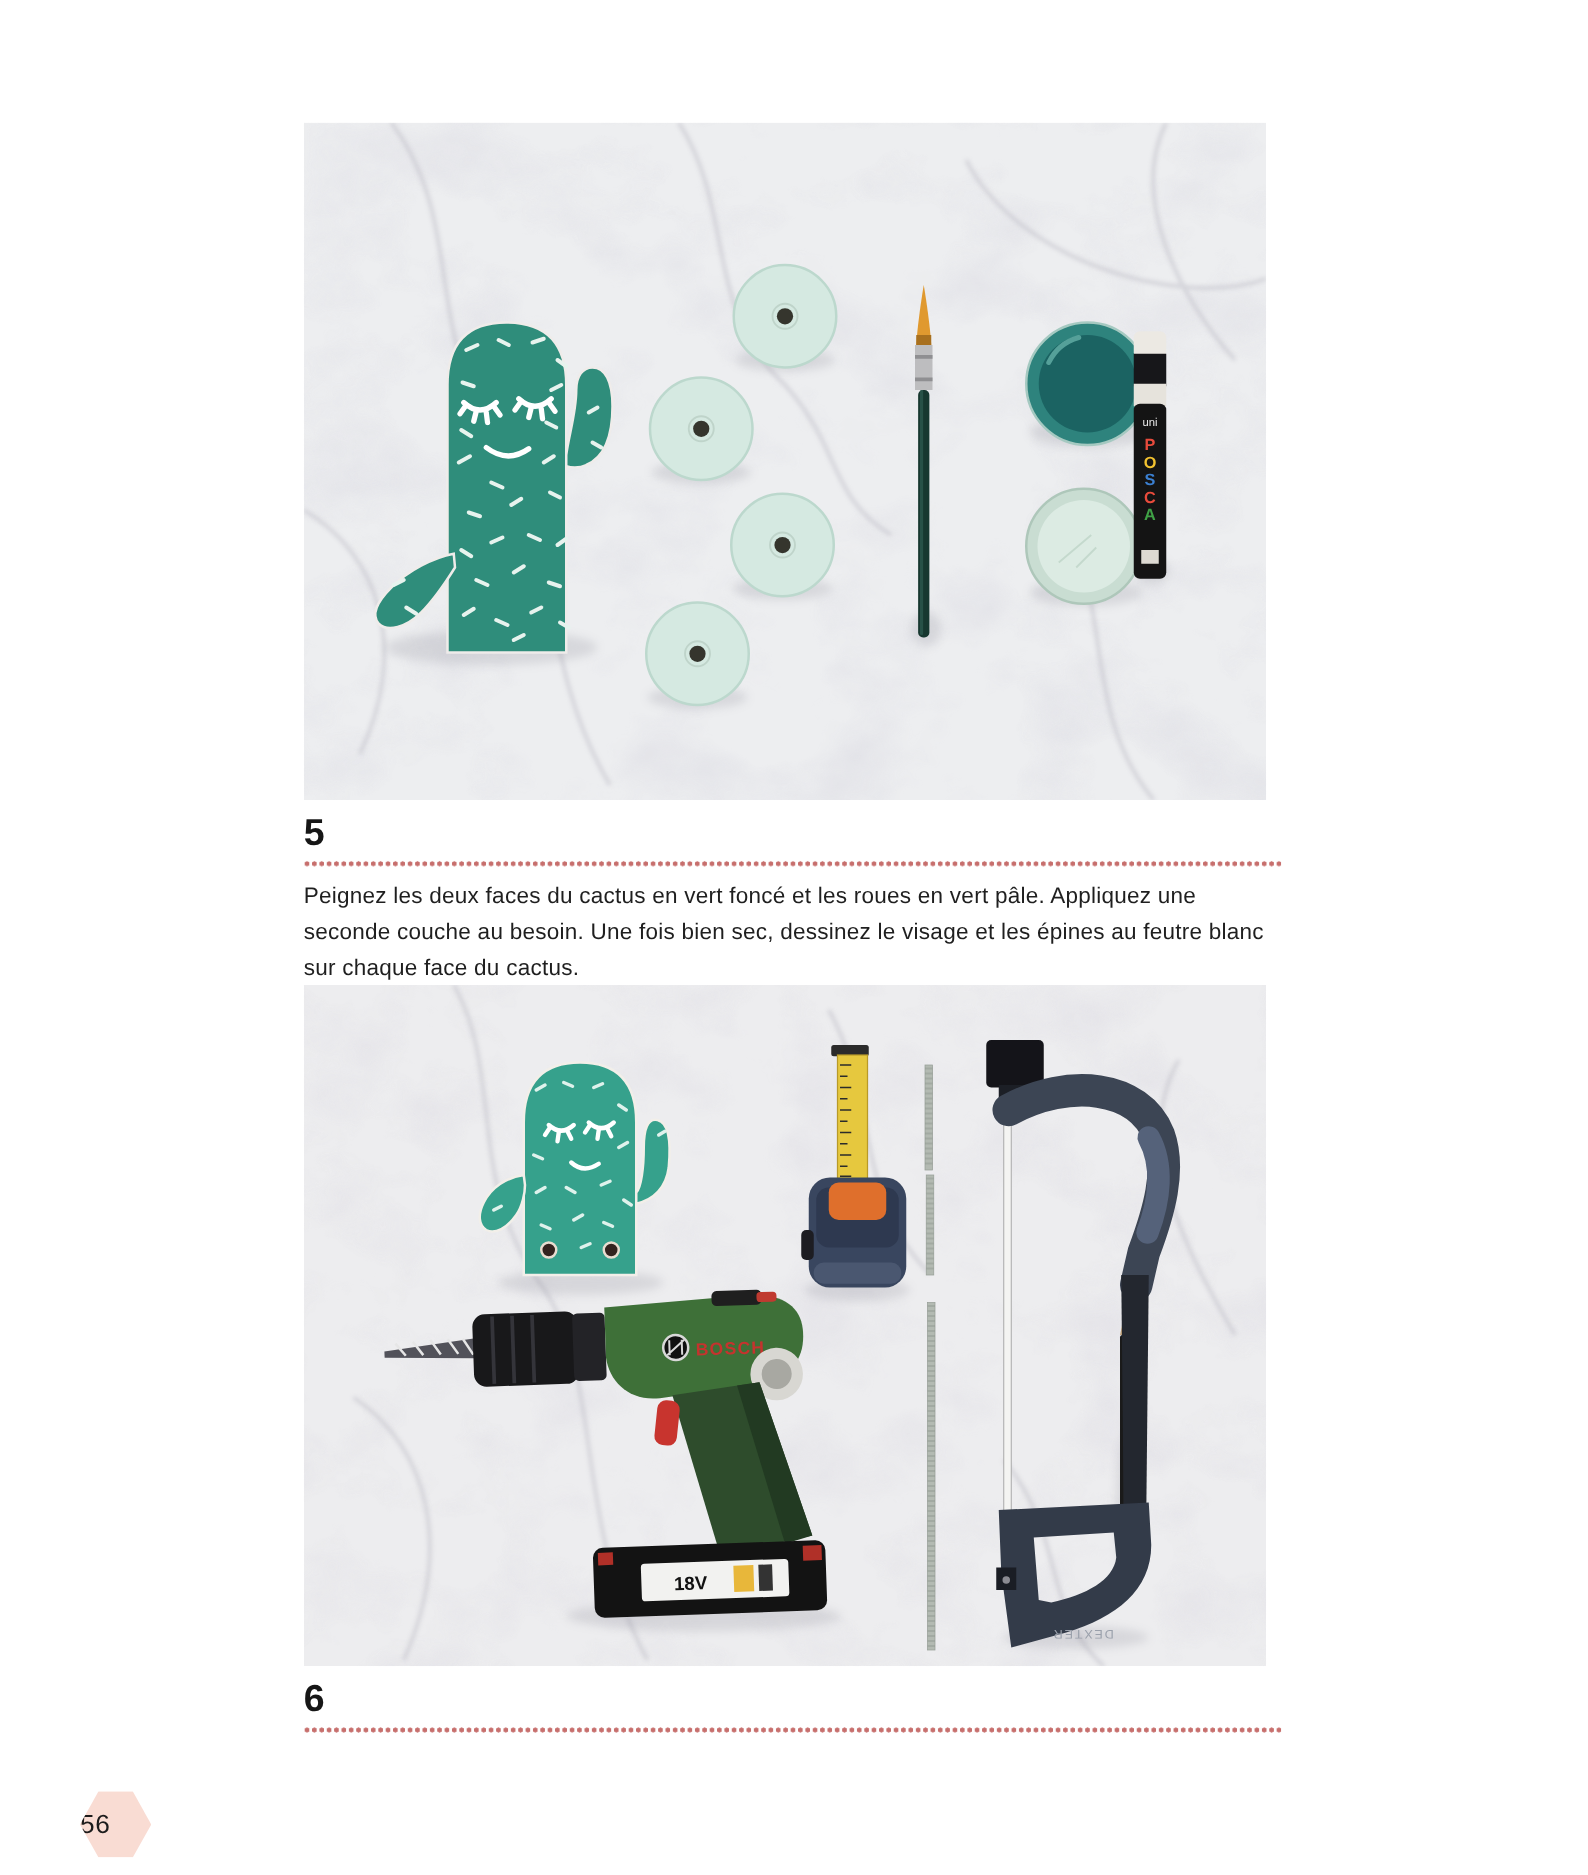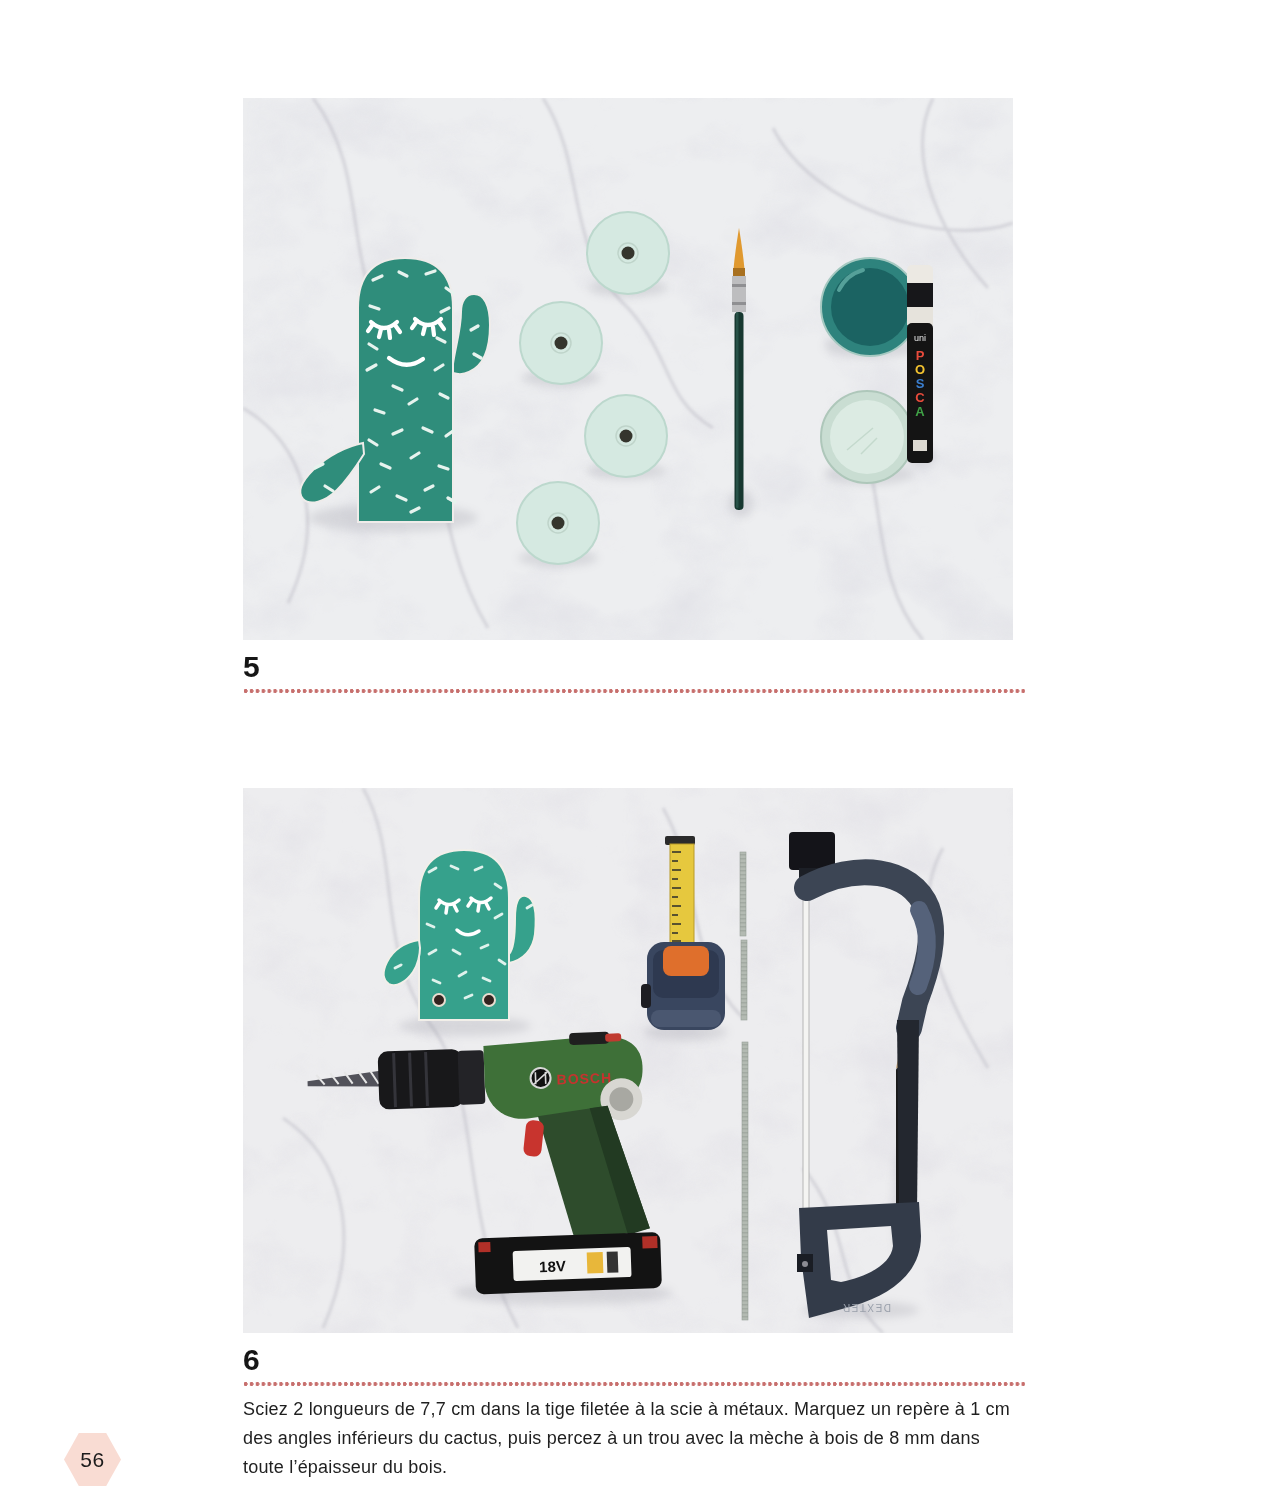--- a/index.html
+++ b/index.html
@@ -10,21 +10,21 @@
   #photo1{top:88px;height:542px;}
   #photo2{top:778px;height:545px;}
   .step{position:absolute;left:243px;width:782px;}
   #step5{top:641px;}
   #step6{top:1334px;}
   .step h2{margin:0;font-size:30px;line-height:32px;font-weight:bold;color:#161616;letter-spacing:.5px;}
   .dotted{margin-top:5px;height:6px;background-image:radial-gradient(circle at 2.6px 3px,#c76f6d 1.8px,rgba(0,0,0,0) 2.1px);background-size:5.9px 6px;background-repeat:repeat-x;}
   .step p{margin:8px 0 0;font-size:18px;line-height:29px;color:#1f1f1f;letter-spacing:.2px;}
   .page-badge{position:absolute;left:64px;top:1423px;width:57px;height:53px;background:#f9dcd3;
     clip-path:polygon(26% 0,74% 0,100% 50%,74% 100%,26% 100%,0 50%);
-    display:flex;align-items:center;justify-content:center;}
+    display:flex;align-items:center;justify-content:flex-start;}
   .page-badge span{font-size:21px;color:#1c1c1c;letter-spacing:.5px;}
   text{font-family:"Liberation Sans",sans-serif;}
 </style>
 </head>
 <body>
 
 <div class="page">
 
   <figure class="photo" id="photo1" style="margin:0">
     <svg viewBox="0 0 770 542" width="770" height="542">
@@ -177,20 +177,21 @@
         <text x="677" y="304" font-size="13" font-weight="bold" fill="#e84b3c" text-anchor="middle">C</text>
         <text x="677" y="318" font-size="13" font-weight="bold" fill="#3fa146" text-anchor="middle">A</text>
         <rect x="670" y="342" width="14" height="11" fill="#dddad2"></rect>
       </g>
     </svg>
   </figure>
 
   <section class="step" id="step5">
     <h2>5</h2>
     <div class="dotted"></div>
+    <p>Peignez les deux faces du cactus en vert foncé et les roues en vert pâle. Appliquez une seconde couche au besoin. Une fois bien sec, dessinez le visage et les épines au feutre blanc sur chaque face du cactus.</p>
   </section>
 
   <figure class="photo" id="photo2" style="margin:0">
     <svg viewBox="0 0 770 545" width="770" height="545">
       <defs>
         <filter id="marble2" x="0" y="0" width="100%" height="100%">
           <feTurbulence type="fractalNoise" baseFrequency="0.013 0.017" numOctaves="4" seed="23"></feTurbulence>
           <feColorMatrix type="matrix" values="0 0 0 0 0.74  0 0 0 0 0.73  0 0 0 0 0.78  1.05 1.05 0 0 -0.98"></feColorMatrix>
         </filter>
         <filter id="vblur2" x="-20%" y="-20%" width="140%" height="140%">
@@ -336,20 +337,19 @@
         <text x="292" y="484" font-size="15" font-weight="bold" fill="#111111">18V</text>
         <rect x="340" y="466" width="16" height="21" fill="#e8b73a"></rect>
         <rect x="360" y="466" width="11" height="21" fill="#333333"></rect>
       </g>
     </svg>
   </figure>
 
   <section class="step" id="step6">
     <h2>6</h2>
     <div class="dotted"></div>
-    <p>Sciez 2 longueurs de 7,7 cm dans la tige filetée à la scie à métaux. Marquez un repère à 1 cm des angles inférieurs du cactus, puis percez à un trou avec la mèche à bois de 8 mm dans toute l’épaisseur du bois.</p>
   </section>
 
   <div class="page-badge">
     <span>56</span>
   </div>
 
 </div>
 
 </body></html>

